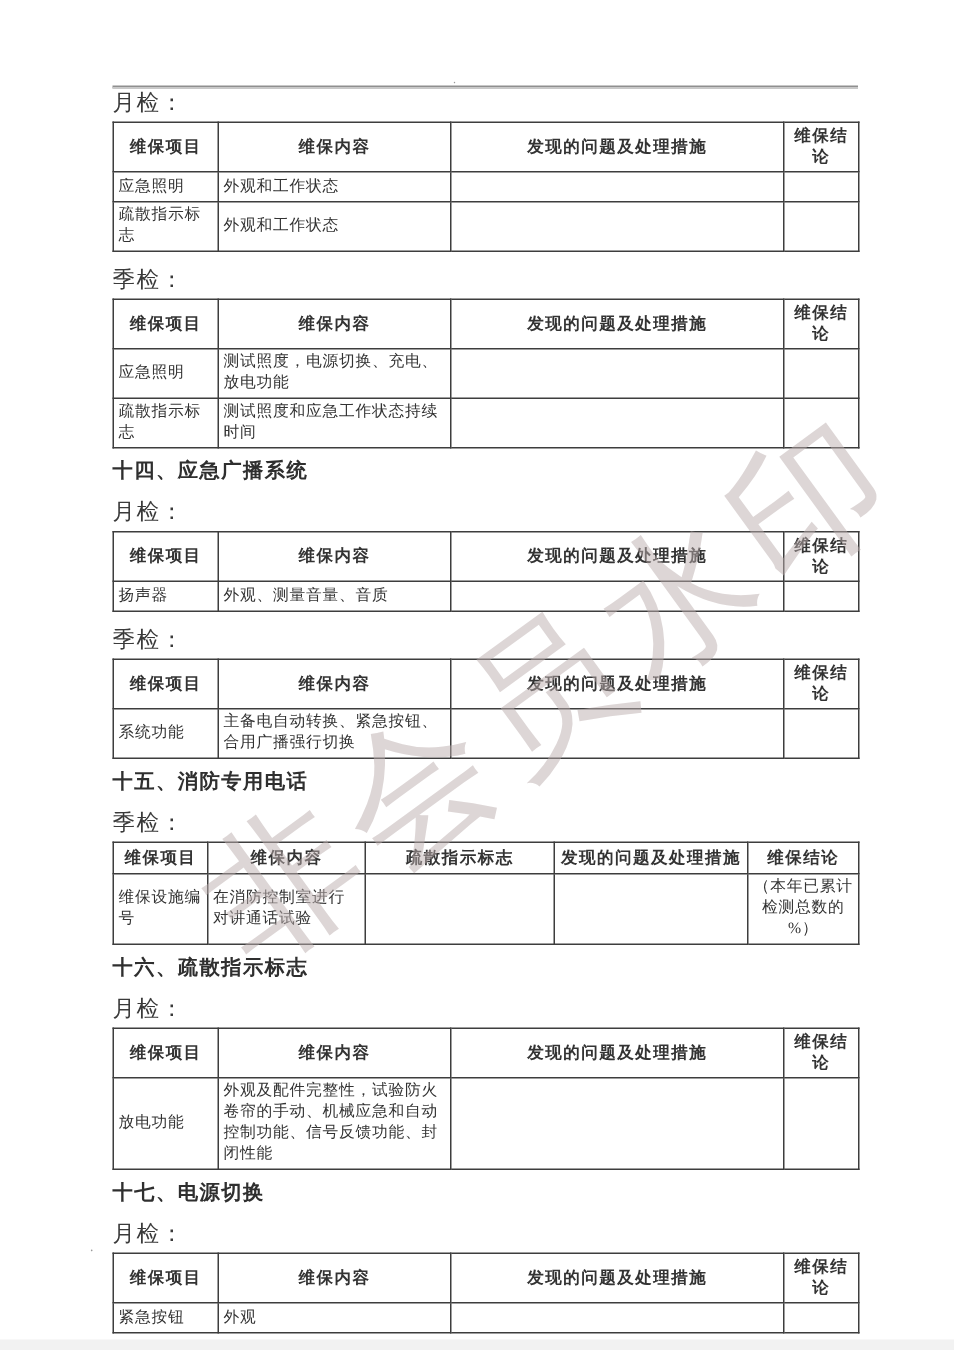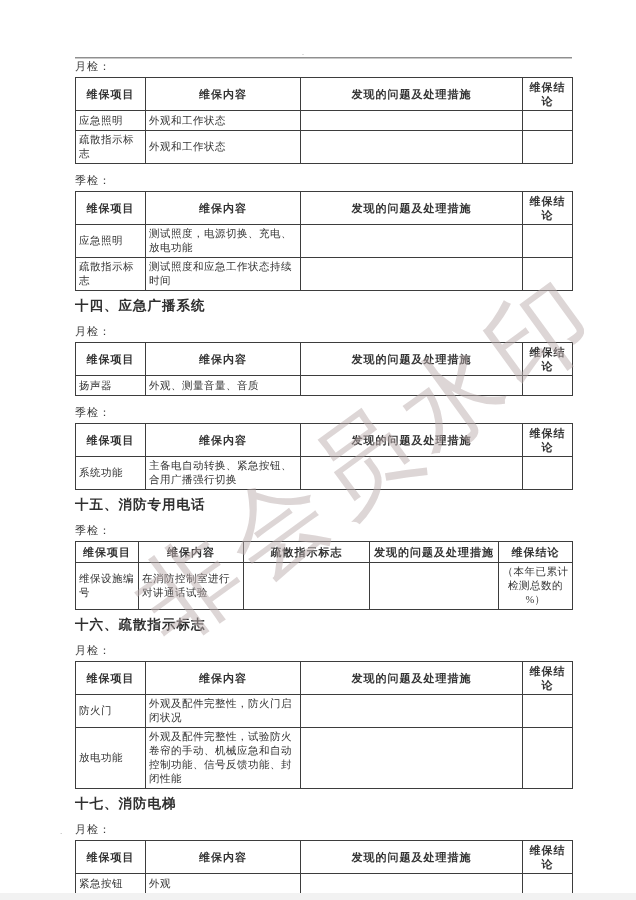--- a/index.html
+++ b/index.html
@@ -16,21 +16,21 @@
   .top-mark {
     position:absolute; top:48px; left:302px;
     font-size:8px; color:#9a9a9a;
   }
   .header-rule {
     position:relative; top:57px; width:497px; height:2px;
     background:#8f8f8f; border-bottom:1px solid #c9c9c9;
     margin-bottom:57px;
   }
 
-  .check-label { font-size:11px; color:#3a3a3a; margin:9px 0 3px 0; letter-spacing:1px; }
+  .check-label { font-size:15px; color:#3a3a3a; margin:9px 0 3px 0; letter-spacing:1px; }
   .check-label.first { margin-top:28px; }
 
   table.mt {
     border-collapse:collapse; table-layout:fixed;
     width:497px; background:transparent;
   }
   table.mt th, table.mt td {
     border:1px solid #3d3d3d;
     font-size:10.5px; line-height:14px;
     padding:2px 3px; color:#333333;
@@ -237,35 +237,29 @@
     <thead>
         <tr>
       <th>维保项目</th>
       <th>维保内容</th>
       <th>发现的问题及处理措施</th>
       <th>维保结论</th>
     </tr>
       </thead>
     <tbody>
       <tr>
-        <td>防火门</td>
-        <td>外观及配件完整性，防火门启闭状况</td>
-        <td></td>
-        <td></td>
-      </tr>
-      <tr>
         <td>放电功能</td>
         <td>外观及配件完整性，试验防火卷帘的手动、机械应急和自动控制功能、信号反馈功能、封闭性能</td>
         <td></td>
         <td></td>
       </tr>
     </tbody>
   </table>
 
-  <div class="sec-title">十七、消防电梯</div>
+  <div class="sec-title">十七、电源切换</div>
   <div class="check-label">月检：</div>
   <table class="mt">
     <colgroup>
         <col class="c4-1">
         <col class="c4-2">
         <col class="c4-3">
         <col class="c4-4">
       </colgroup>
     <thead>
         <tr>

